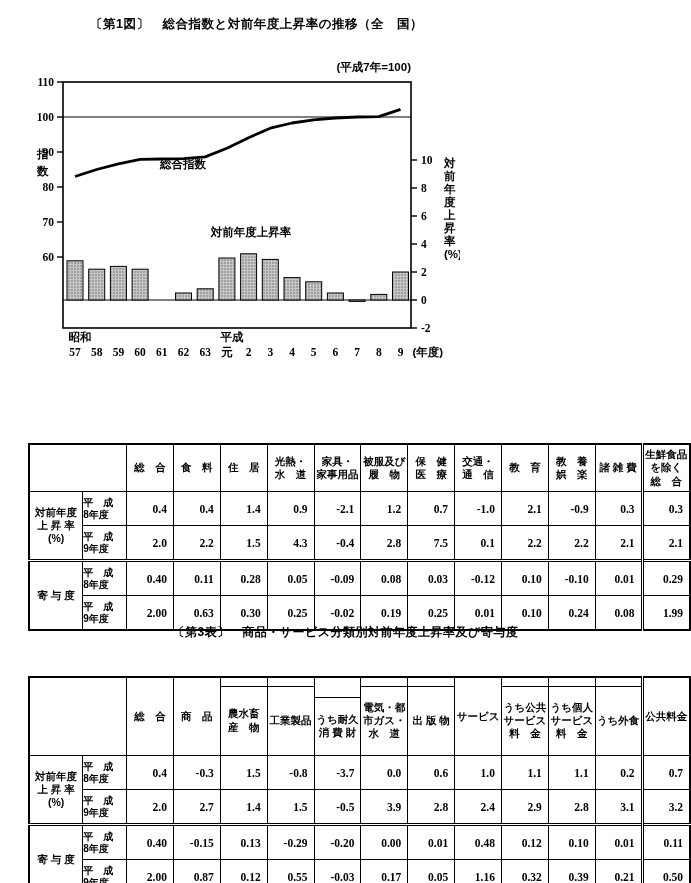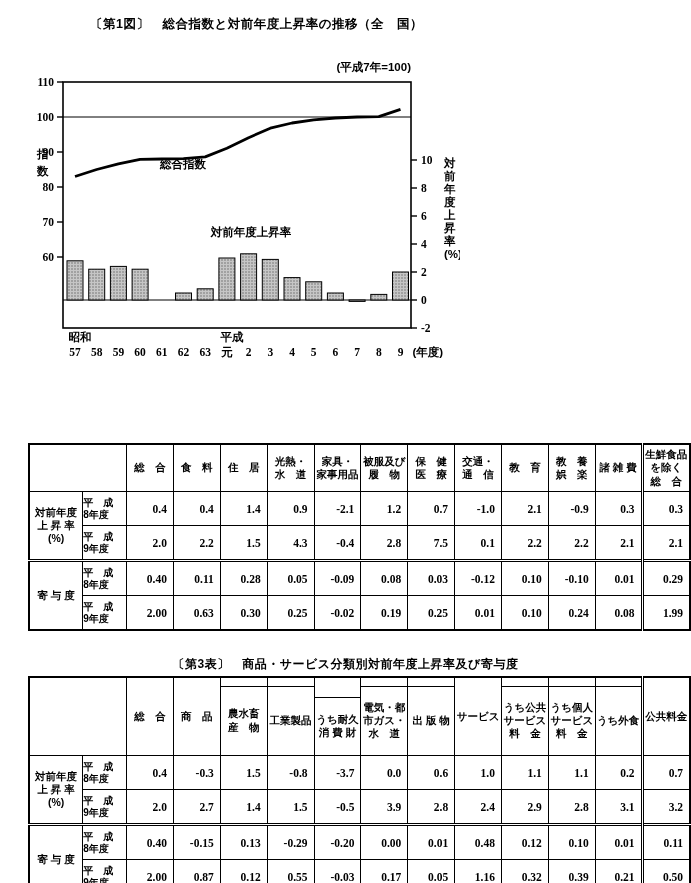--- a/index.html
+++ b/index.html
@@ -3,21 +3,21 @@
 <meta charset="utf-8">
 <style>
   html,body{margin:0;padding:0;background:#fff;}
   body{font-family:"Liberation Sans",sans-serif;color:#000;}
   #page{position:relative;width:691px;height:883px;background:#fff;overflow:hidden;}
   .fig-title{position:absolute;left:90px;top:16px;font-size:12.5px;font-weight:bold;letter-spacing:.5px;}
   #chart-wrap{position:absolute;left:20px;top:55px;width:440px;height:310px;}
   svg text{font-family:"Liberation Serif",serif;font-weight:700;font-size:11.5px;fill:#000;}
   svg text.jp{font-family:"Liberation Sans",sans-serif;font-weight:700;}
   .tbl-title{position:absolute;left:0;width:691px;text-align:center;font-size:12px;font-weight:bold;letter-spacing:.5px;}
-  #t2-title{top:424px;} #t3-title{top:656px;}
+  #t2-title{top:424px;} #t3-title{top:624px;}
   .dtable{position:absolute;left:28px;border-collapse:collapse;table-layout:fixed;background:#fff;}
   #t2{top:443px;} #t3{top:676px;}
   .dtable th,.dtable td{border:1px solid #000;padding:0;overflow:hidden;}
   .dtable{border:2px solid #000;}
   .dtable th{font-size:10.5px;font-weight:bold;line-height:1.25;text-align:center;vertical-align:middle;position:relative;}
   #t2 thead th{height:46px;} #t3 thead th{height:58px;}
   .dtable td{height:33px;}
   td.num{font-family:"Liberation Serif",serif;font-weight:600;font-size:11.5px;text-align:right;padding-right:6px;}
   td.glabel{font-size:10.5px;font-weight:bold;text-align:center;line-height:1.25;}
   td.ylabel{font-size:10px;font-weight:bold;text-align:left;line-height:1.2;}

